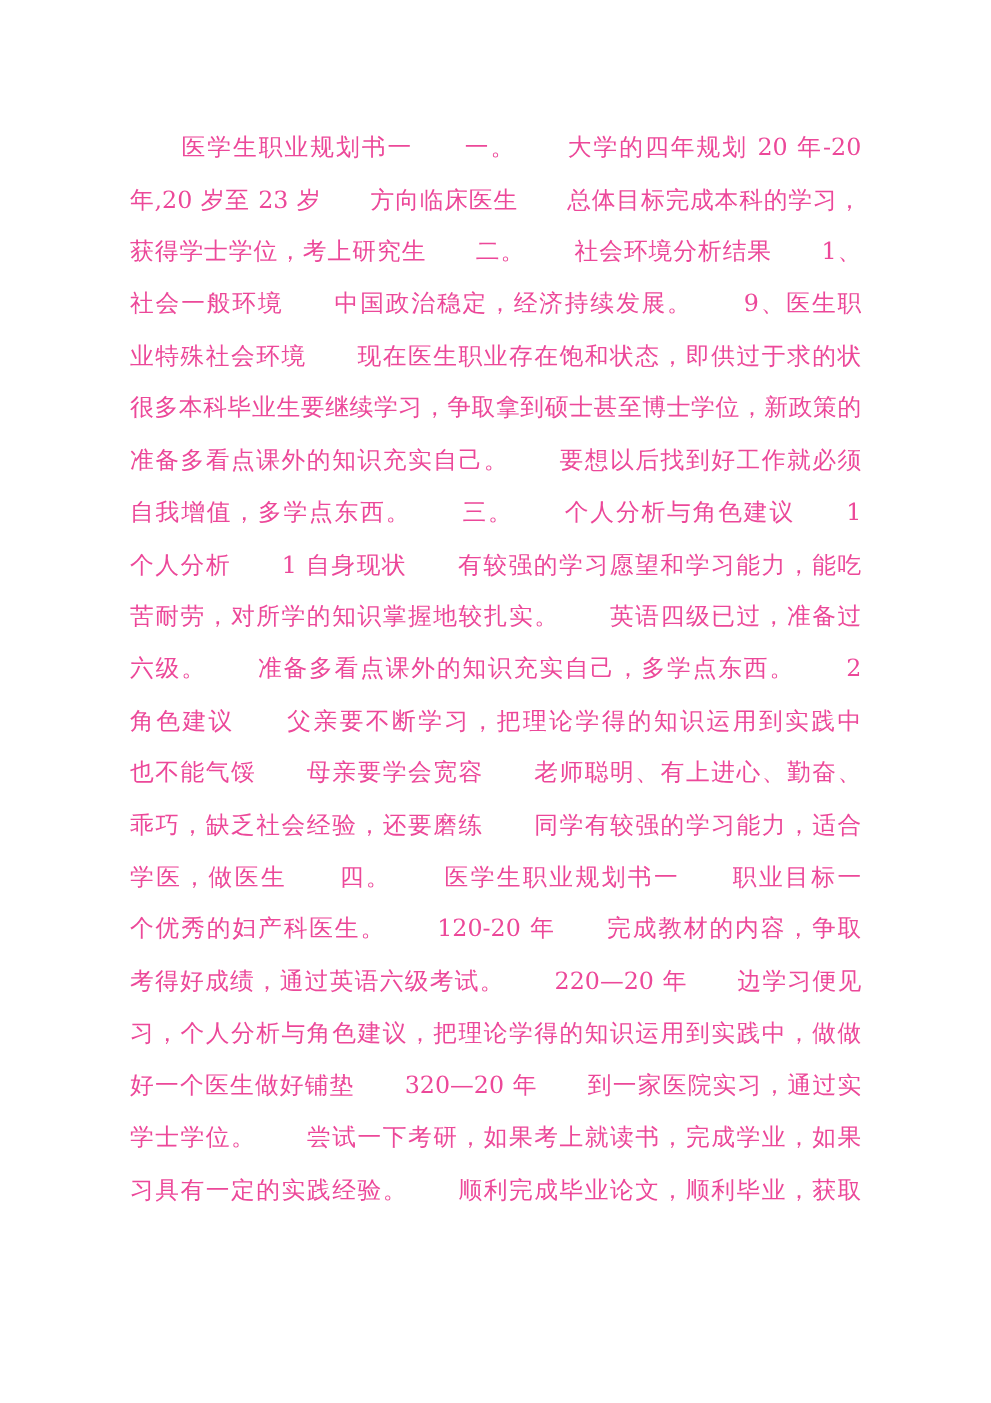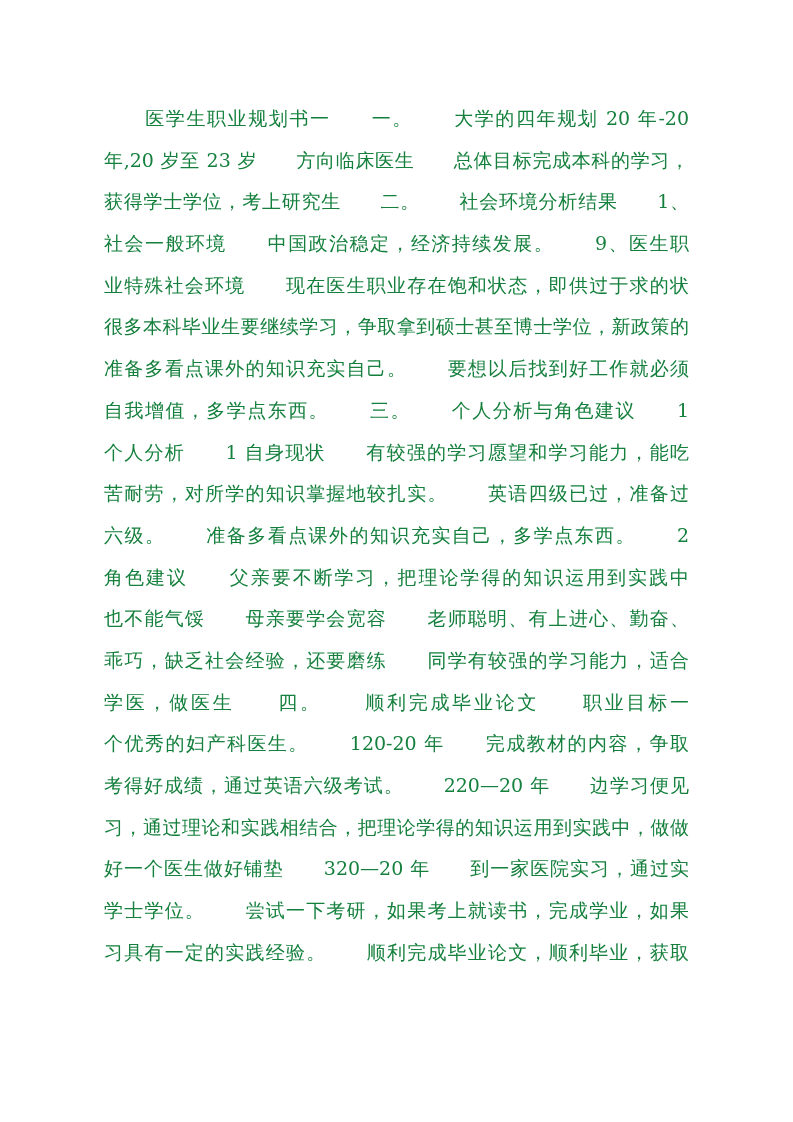--- a/index.html
+++ b/index.html
@@ -13,21 +13,21 @@
     height: 1122px;
     background: #ffffff;
     overflow: hidden;
     font-family: "DejaVu Serif", "Liberation Serif", serif;
   }
   .doc-text {
     position: absolute;
     left: 104px;
     top: 98px;
     width: 585px;
-    color: #15803d;
+    color: #ec4899;
     font-size: 19px;
   }
   .line {
     height: 41.7px;
     line-height: 41.7px;
     text-align: justify;
     text-align-last: justify;
     overflow: hidden;
     white-space: normal;
   }
@@ -44,21 +44,21 @@
       <div class="line">业特殊社会环境　　现在医生职业存在饱和状态，即供过于求的状</div>
       <div class="line">很多本科毕业生要继续学习，争取拿到硕士甚至博士学位，新政策的</div>
       <div class="line">准备多看点课外的知识充实自己。　　要想以后找到好工作就必须</div>
       <div class="line">自我增值，多学点东西。　　三。　　个人分析与角色建议　　1</div>
       <div class="line">个人分析　　1 自身现状　　有较强的学习愿望和学习能力，能吃</div>
       <div class="line">苦耐劳，对所学的知识掌握地较扎实。　　英语四级已过，准备过</div>
       <div class="line">六级。　　准备多看点课外的知识充实自己，多学点东西。　　2</div>
       <div class="line">角色建议　　父亲要不断学习，把理论学得的知识运用到实践中</div>
       <div class="line">也不能气馁　　母亲要学会宽容　　老师聪明、有上进心、勤奋、</div>
       <div class="line">乖巧，缺乏社会经验，还要磨练　　同学有较强的学习能力，适合</div>
-      <div class="line">学医，做医生　　四。　　顺利完成毕业论文　　职业目标一</div>
+      <div class="line">学医，做医生　　四。　　医学生职业规划书一　　职业目标一</div>
       <div class="line">个优秀的妇产科医生。　　120-20 年　　完成教材的内容，争取</div>
       <div class="line">考得好成绩，通过英语六级考试。　　220—20 年　　边学习便见</div>
-      <div class="line">习，通过理论和实践相结合，把理论学得的知识运用到实践中，做做</div>
+      <div class="line">习，个人分析与角色建议，把理论学得的知识运用到实践中，做做</div>
       <div class="line">好一个医生做好铺垫　　320—20 年　　到一家医院实习，通过实</div>
       <div class="line">学士学位。　　尝试一下考研，如果考上就读书，完成学业，如果</div>
       <div class="line">习具有一定的实践经验。　　顺利完成毕业论文，顺利毕业，获取</div>
     </div>
 </div>
 
 </body></html>

